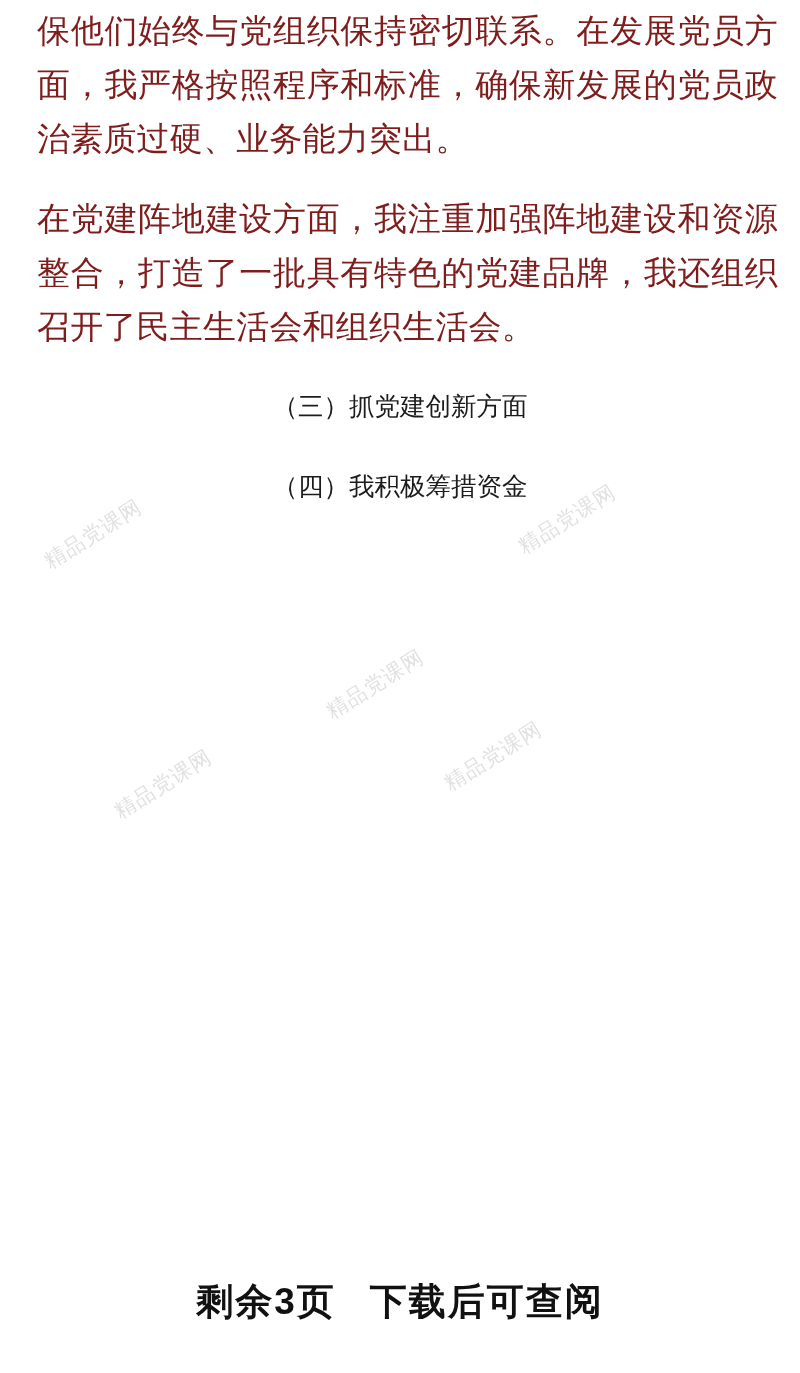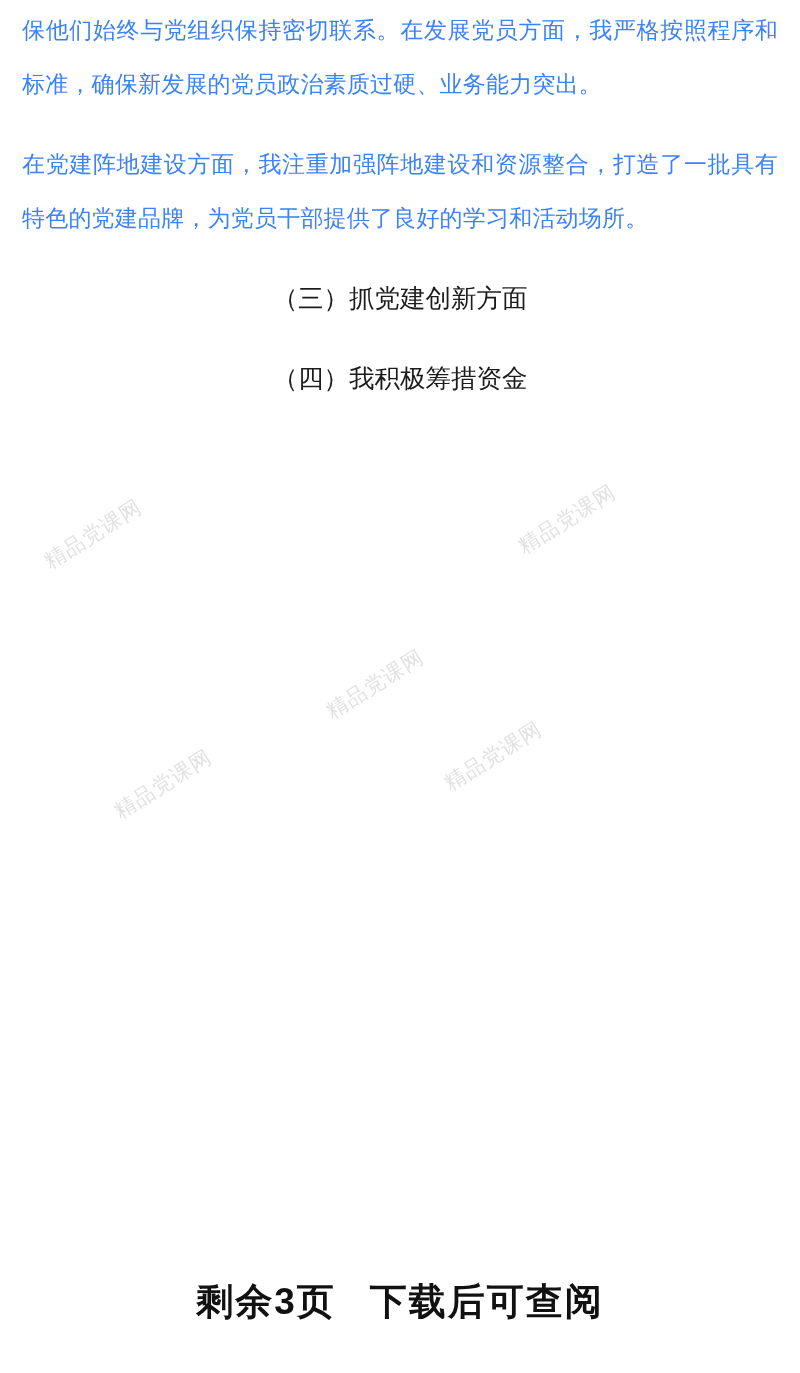--- a/index.html
+++ b/index.html
@@ -24,27 +24,27 @@
     padding: 0 22px;
   }
 
   .doc-body {
     position: relative;
     z-index: 2;
     padding-top: 4px;
   }
 
   p.para {
-    margin: 0 0 14px 0;
-    font-size: 23px;
+    margin: 0 0 14px 15px;
+    font-size: 33px;
     line-height: 54px;
     text-align: justify;
     text-justify: inter-ideograph;
     letter-spacing: 0.2px;
-    color: #3b82f6;
+    color: #7f1d1d;
   }
 
   p.para.first {
     margin-top: 0;
   }
 
   p.heading {
     margin: 26px 0 16px 0;
     font-size: 25.5px;
     line-height: 54px;
@@ -117,21 +117,21 @@
 
   <div class="doc-body">
 
     <p class="para first">保他们始终与党组织保持密切联系。在发展党员方面，我严格按照程序和标准，确保新发展的党员政治素质过硬、业务能力突出。</p>
 
     <div class="gap-small"></div>
 
 
     <div class="gap-small"></div>
 
-    <p class="para">在党建阵地建设方面，我注重加强阵地建设和资源整合，打造了一批具有特色的党建品牌，为党员干部提供了良好的学习和活动场所。</p>
+    <p class="para">在党建阵地建设方面，我注重加强阵地建设和资源整合，打造了一批具有特色的党建品牌，我还组织召开了民主生活会和组织生活会。</p>
 
     <p class="heading">（三）抓党建创新方面</p>
 
 
     <p class="heading">（四）我积极筹措资金</p>
 
   </div>
 
   <div class="footer-notice">
     <span class="notice-text">剩余3页</span>

